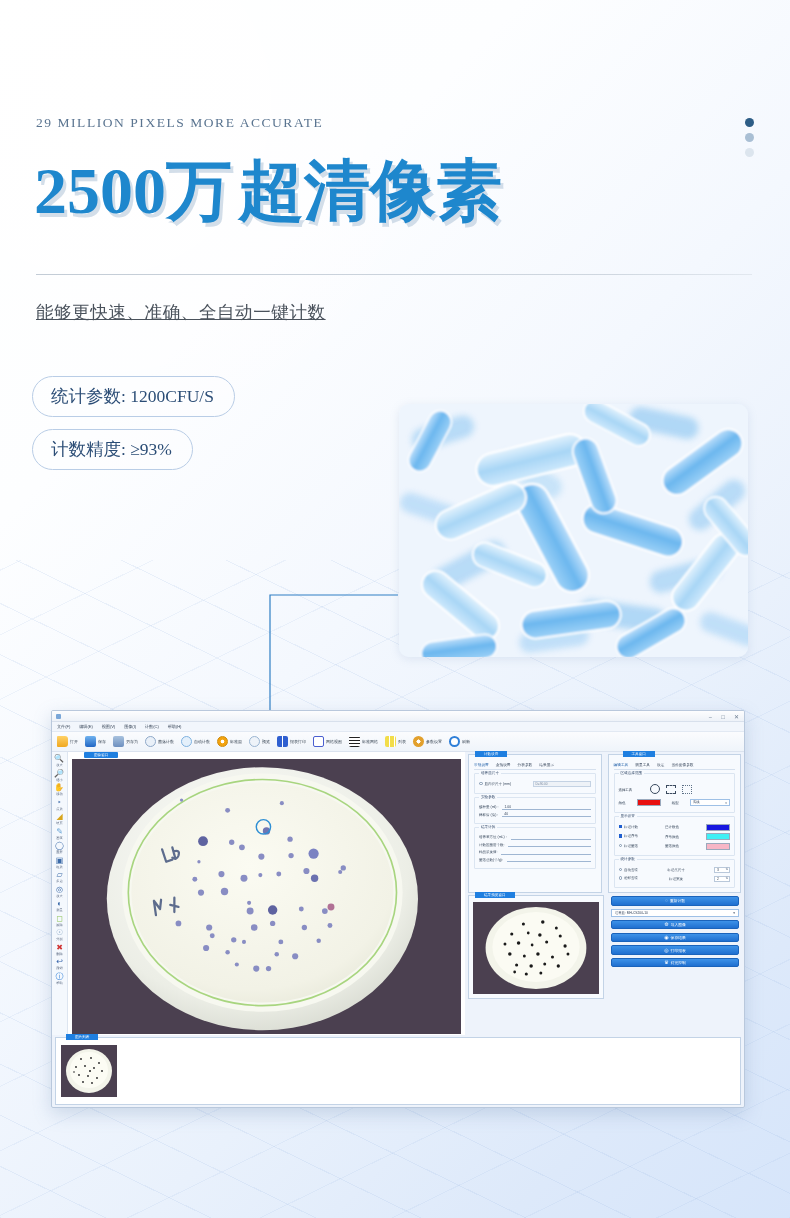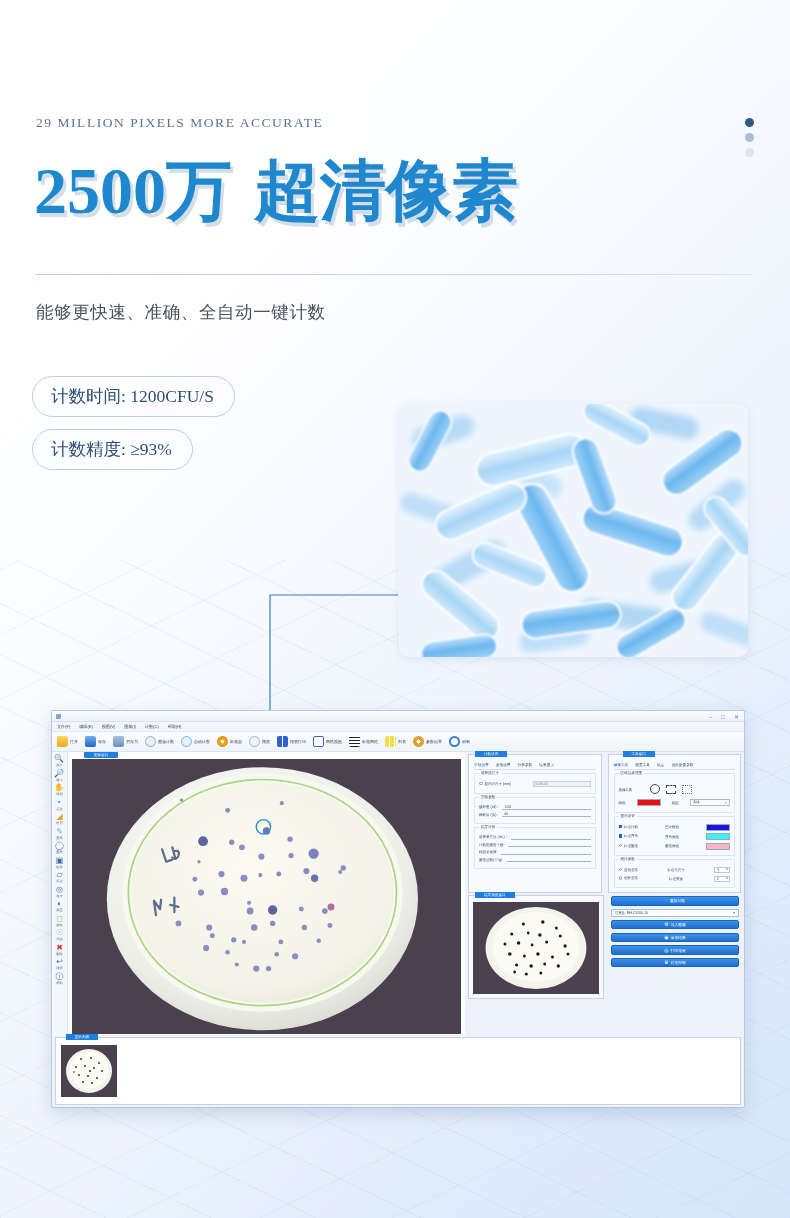--- a/index.html
+++ b/index.html
@@ -42,31 +42,32 @@
 
   .headline {
     position: absolute; left: 34px; top: 158px;
     font-family: "Liberation Serif", serif;
     font-weight: 700; font-size: 66px; line-height: 1.0;
     color: #1e87cd;
     letter-spacing: 0px;
     text-shadow: 3px 4px 0 rgba(175,195,215,.55);
     white-space: nowrap;
   }
-  .headline .cn { margin-left: 22px; }
+  .headline .cn { margin-left: 6px; }
 
   .rule {
     position: absolute; left: 36px; top: 274px; width: 716px; height: 1px;
     background: linear-gradient(to right, #c3ccd6, #cfd7e0 80%, #e2e8ef);
   }
 
   .subhead {
     position: absolute; left: 36px; top: 300px;
     font-size: 17.5px; color: #4a525c; letter-spacing: .6px;
     white-space: nowrap;
+    text-decoration: underline;
   }
 
   
   .pills { position: absolute; left: 32px; top: 376px; }
   .pill {
     display: inline-block;
     border: 1px solid #b9cde6;
     border-radius: 22px;
     padding: 7px 20px 8px 18px;
     margin-bottom: 12px;
@@ -218,21 +219,21 @@
 
 <div class="headline">
   <span>2500万</span><span class="cn">超清像素</span>
 </div>
 
 <div class="rule"></div>
 
 <div class="subhead">能够更快速、准确、全自动一键计数</div>
 
 <div class="pills">
-  <div class="pill-row"><span class="pill">计数时间: 1200CFU/S</span></div>
+  <div class="pill-row"><span class="pill">统计参数: 1200CFU/S</span></div>
   <div class="pill-row"><span class="pill">计数精度: ≥93%</span></div>
 </div>
 
 <div class="bact">
   <svg viewBox="0 0 349 253" preserveAspectRatio="none">
     <defs>
       <linearGradient id="rg" x1="0" y1="0" x2="0" y2="1">
         <stop offset="0" stop-color="#bfe0fb"></stop>
           <stop offset=".45" stop-color="#6cb7ef"></stop>
           <stop offset="1" stop-color="#9ed2f7"></stop>

